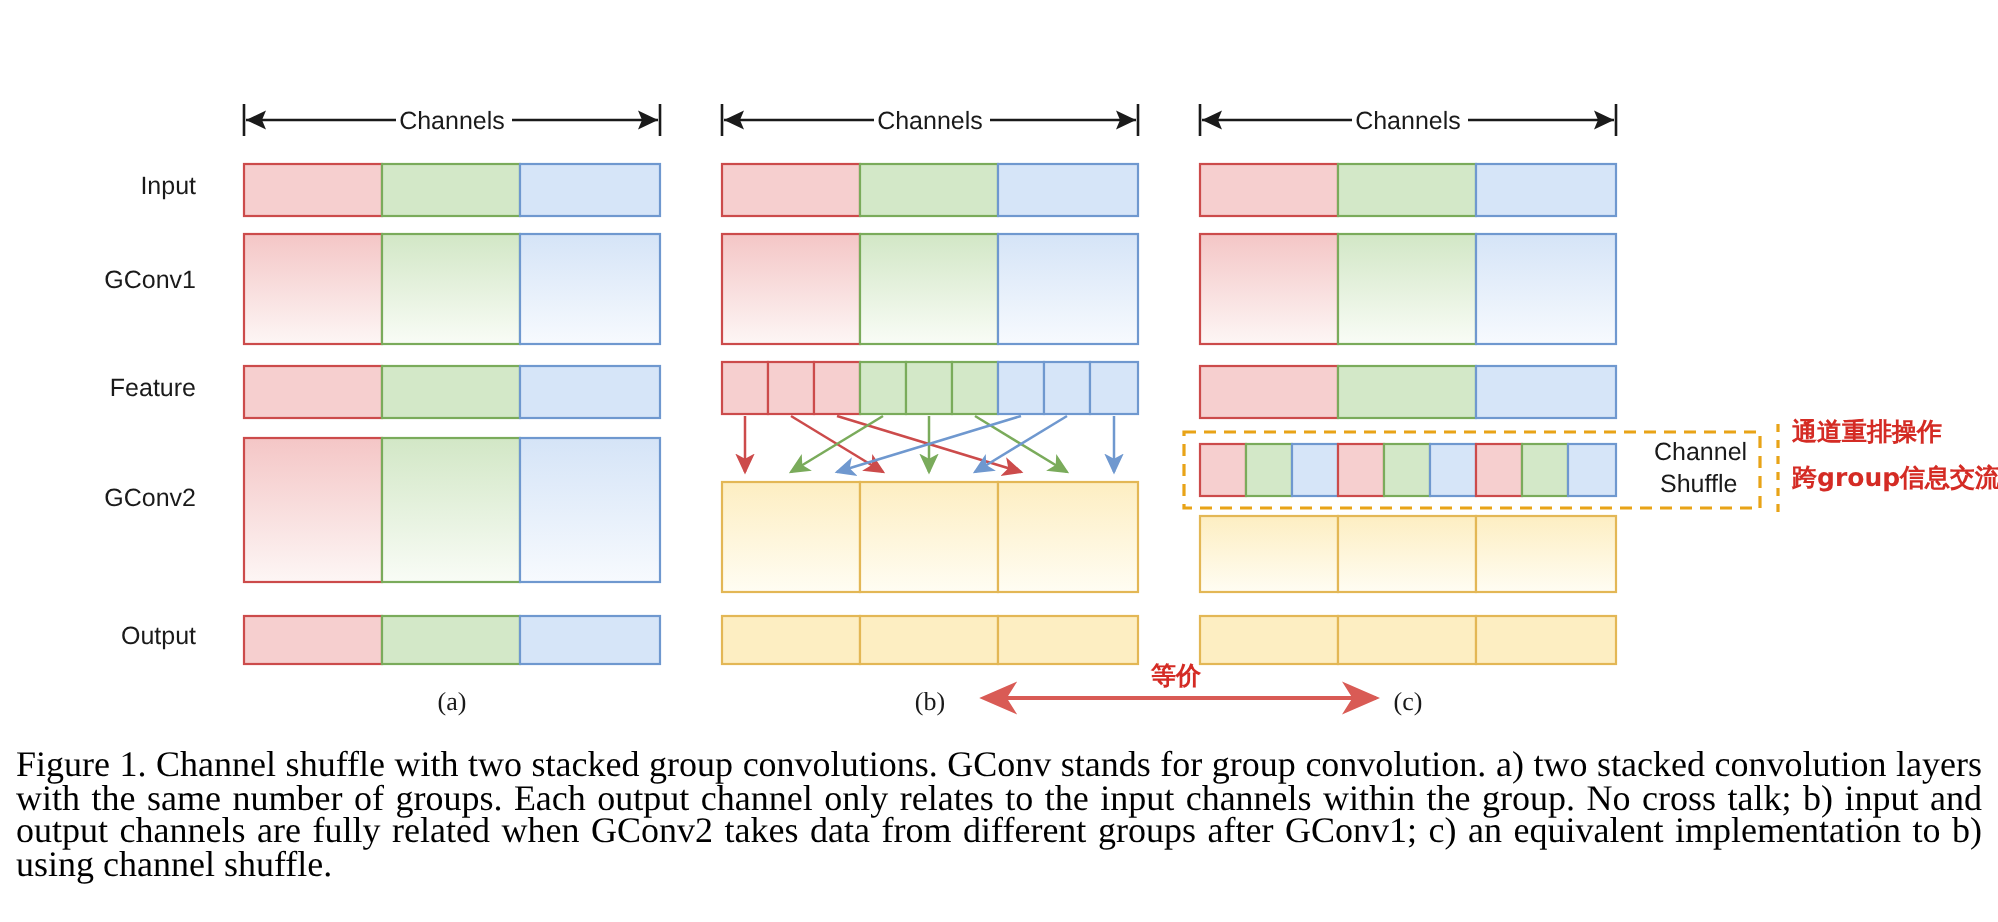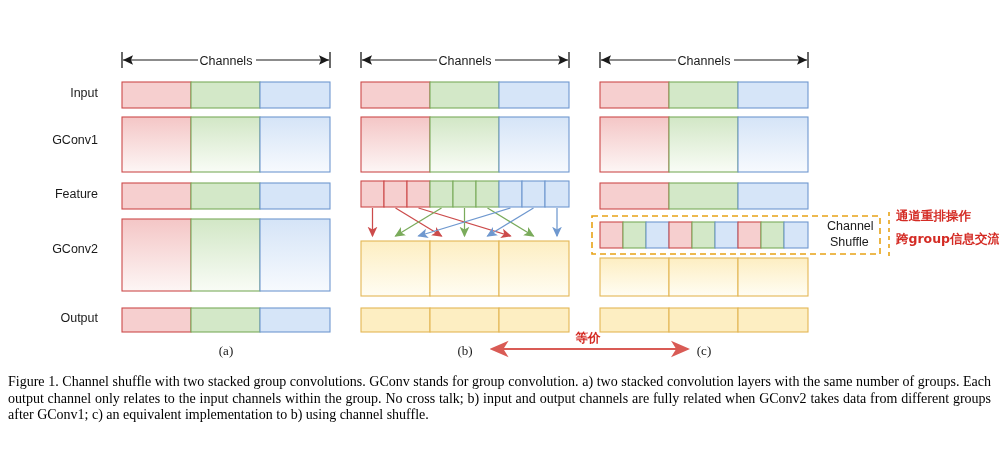--- a/index.html
+++ b/index.html
@@ -10,21 +10,21 @@
     position:relative;
     overflow:hidden;
   }
   #figure{position:absolute;left:0;top:0;width:999px;height:368px;}
   #figure svg{display:block;}
 
   .caption{
     position:absolute;
     left:8px; top:374px; width:983px;
     font-family:"Liberation Serif", serif;
-    font-size:14px;
+    font-size:18px;
     line-height:16.6px;
     color:#000;
     text-align:justify;
     text-justify:inter-word;
   }
   .caption span{white-space:pre-wrap;}
 </style>
 </head>
 <body>
 

